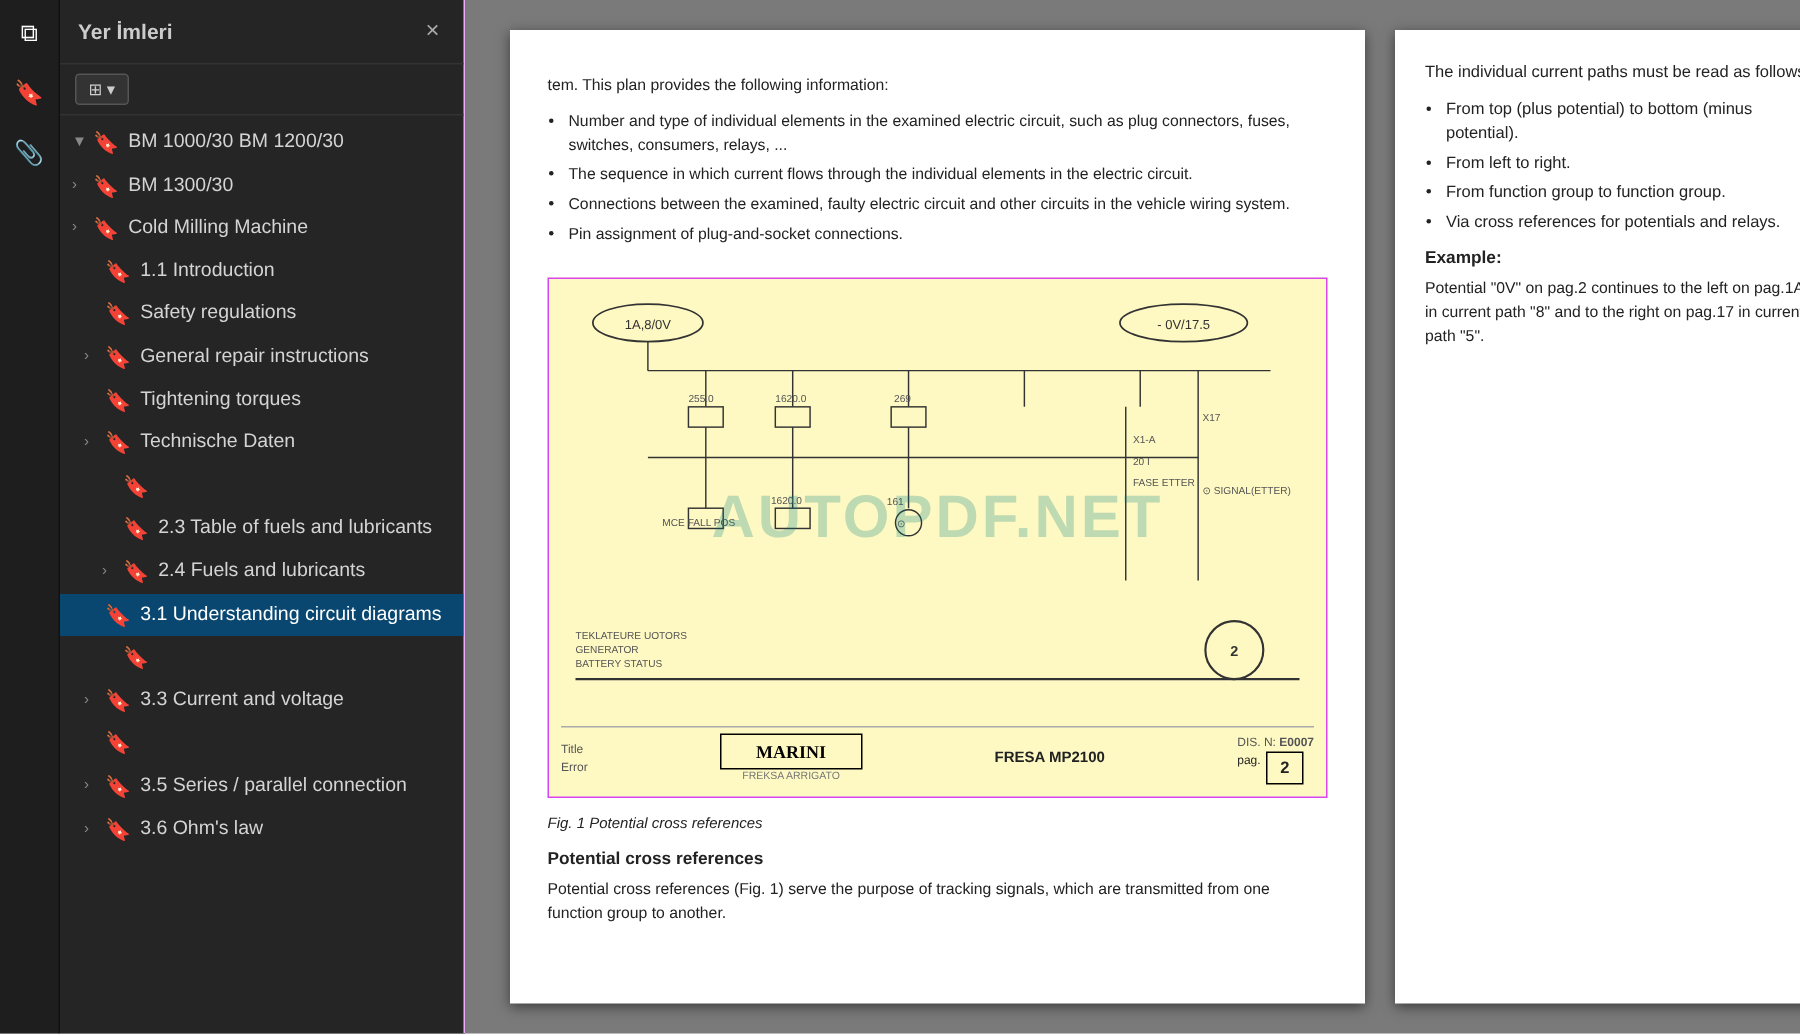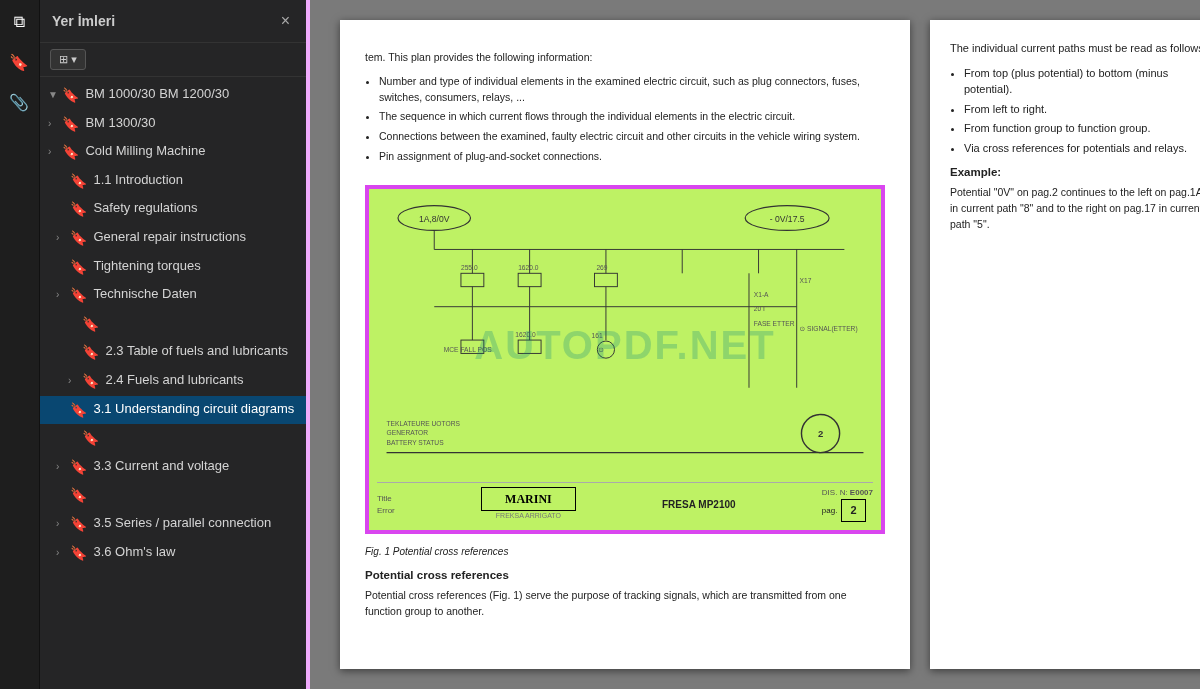--- a/index.html
+++ b/index.html
@@ -25,21 +25,21 @@
       cursor: pointer;
     }
     .toolbar-icon.active { color: #fff; }
 
     
     .sidebar {
       width: 270px;
       background: #252526;
       display: flex;
       flex-direction: column;
-      border-right: 4px solid #f0abfc;
+      border-right: 1px solid #f0abfc;
       position: relative;
     }
     .sidebar-header {
       display: flex;
       align-items: center;
       justify-content: space-between;
       padding: 10px 12px;
       border-bottom: 1px solid #333;
     }
     .sidebar-title {
@@ -162,24 +162,24 @@
       white-space: nowrap;
       pointer-events: none;
       z-index: 10;
       letter-spacing: 2px;
     }
     .pdf-text { margin-bottom: 8px; }
     .pdf-text.small { font-size: 10.5px; }
     .bullet-list { padding-left: 14px; margin-bottom: 20px; }
     .bullet-list li { margin-bottom: 4px; font-size: 10.5px; }
     .circuit-diagram {
-      border: 4px solid #d946ef;
+      border: 1px solid #d946ef;
       margin: 10px 0;
       padding: 8px;
-      background: #bef264;
+      background: #fef9c3;
       min-height: 340px;
       position: relative;
       overflow: hidden;
     }
     .diagram-svg {
       width: 100%;
     }
     .diagram-footer {
       border-top: 1px solid #aaa;
       display: flex;
@@ -410,21 +410,21 @@
           </div>
           <div>
             <div class="diagram-logo">MARINI</div>
             <div style="font-size:7px;text-align:center;color:#777">FREKSA ARRIGATO</div>
           </div>
           <div>
             <div class="diagram-model">FRESA MP2100</div>
           </div>
           <div>
             <div style="font-size:8px;color:#555">DIS. N: <strong>E0007</strong></div>
-            <div style="display:flex;align-items:center;gap:4px">
+            <div style="display:flex;gap:4px">
               <span style="font-size:8px">pag.</span>
               <div class="diagram-page">2</div>
             </div>
           </div>
         </div>
       </div>
       <p class="fig-caption">Fig. 1 Potential cross references</p>
       <p class="section-heading">Potential cross references</p>
       <p class="pdf-text small">Potential cross references (Fig. 1) serve the purpose of tracking signals, which are transmitted from one function group to another.</p>
     </div>

